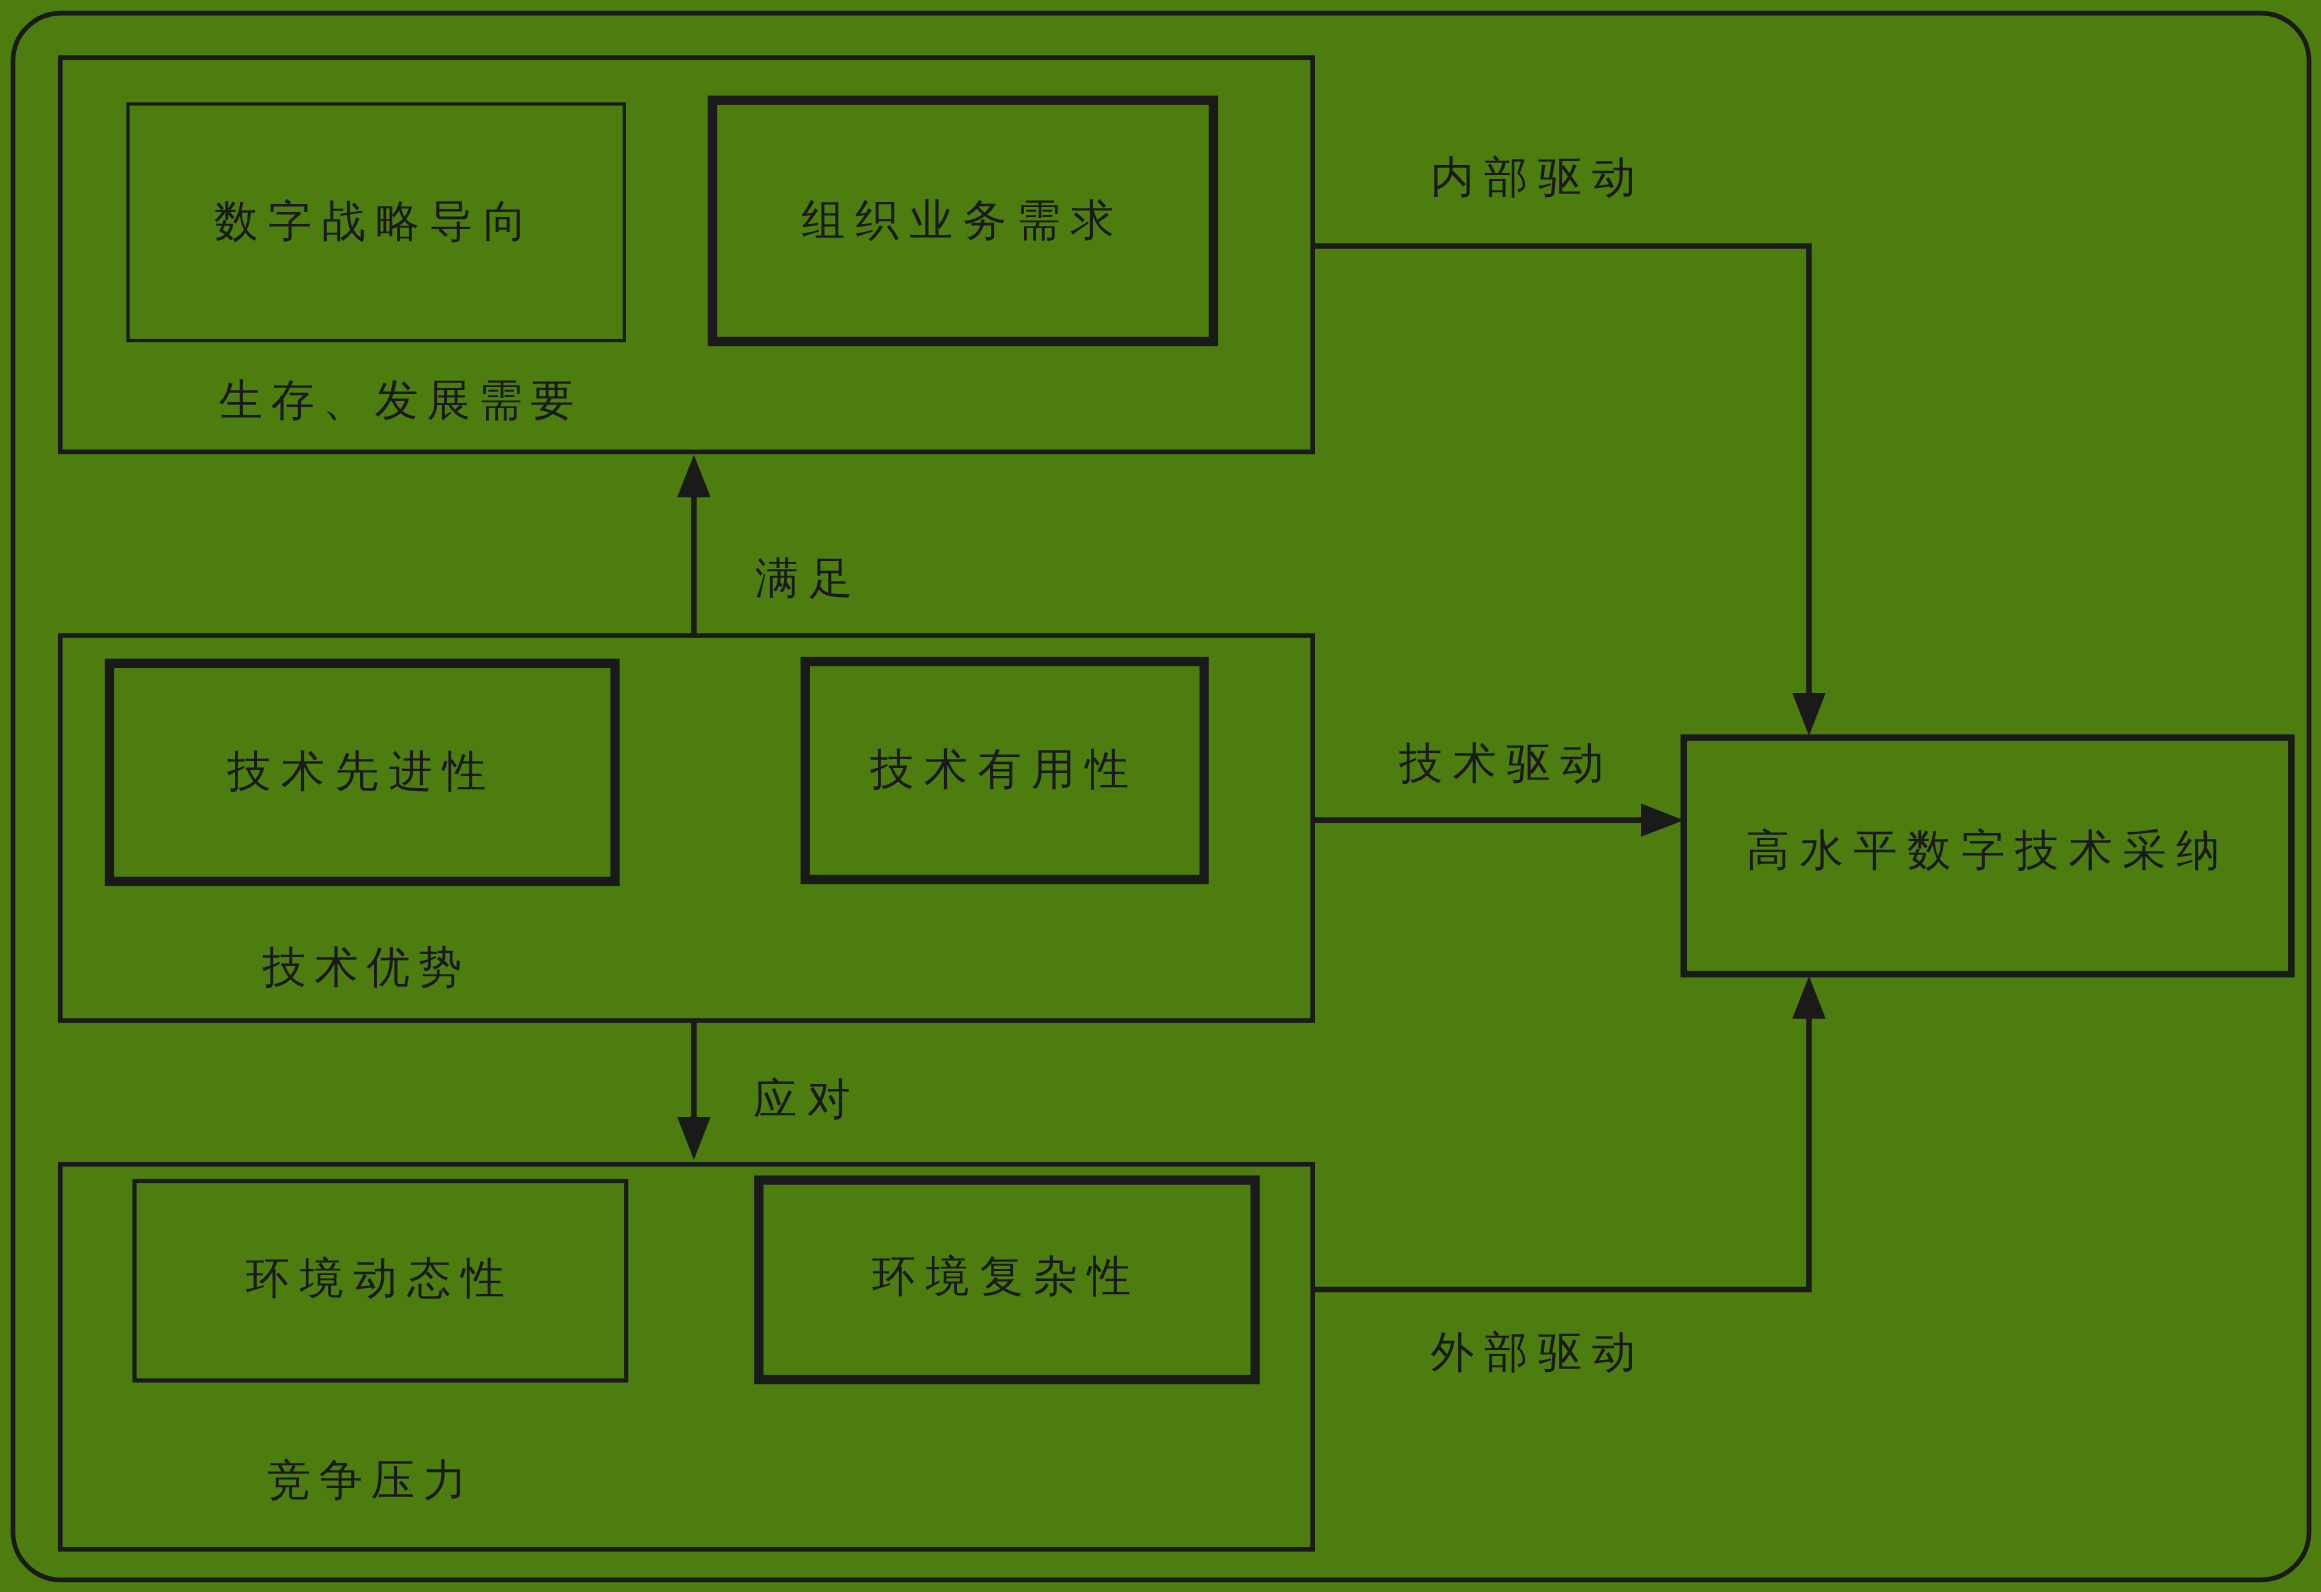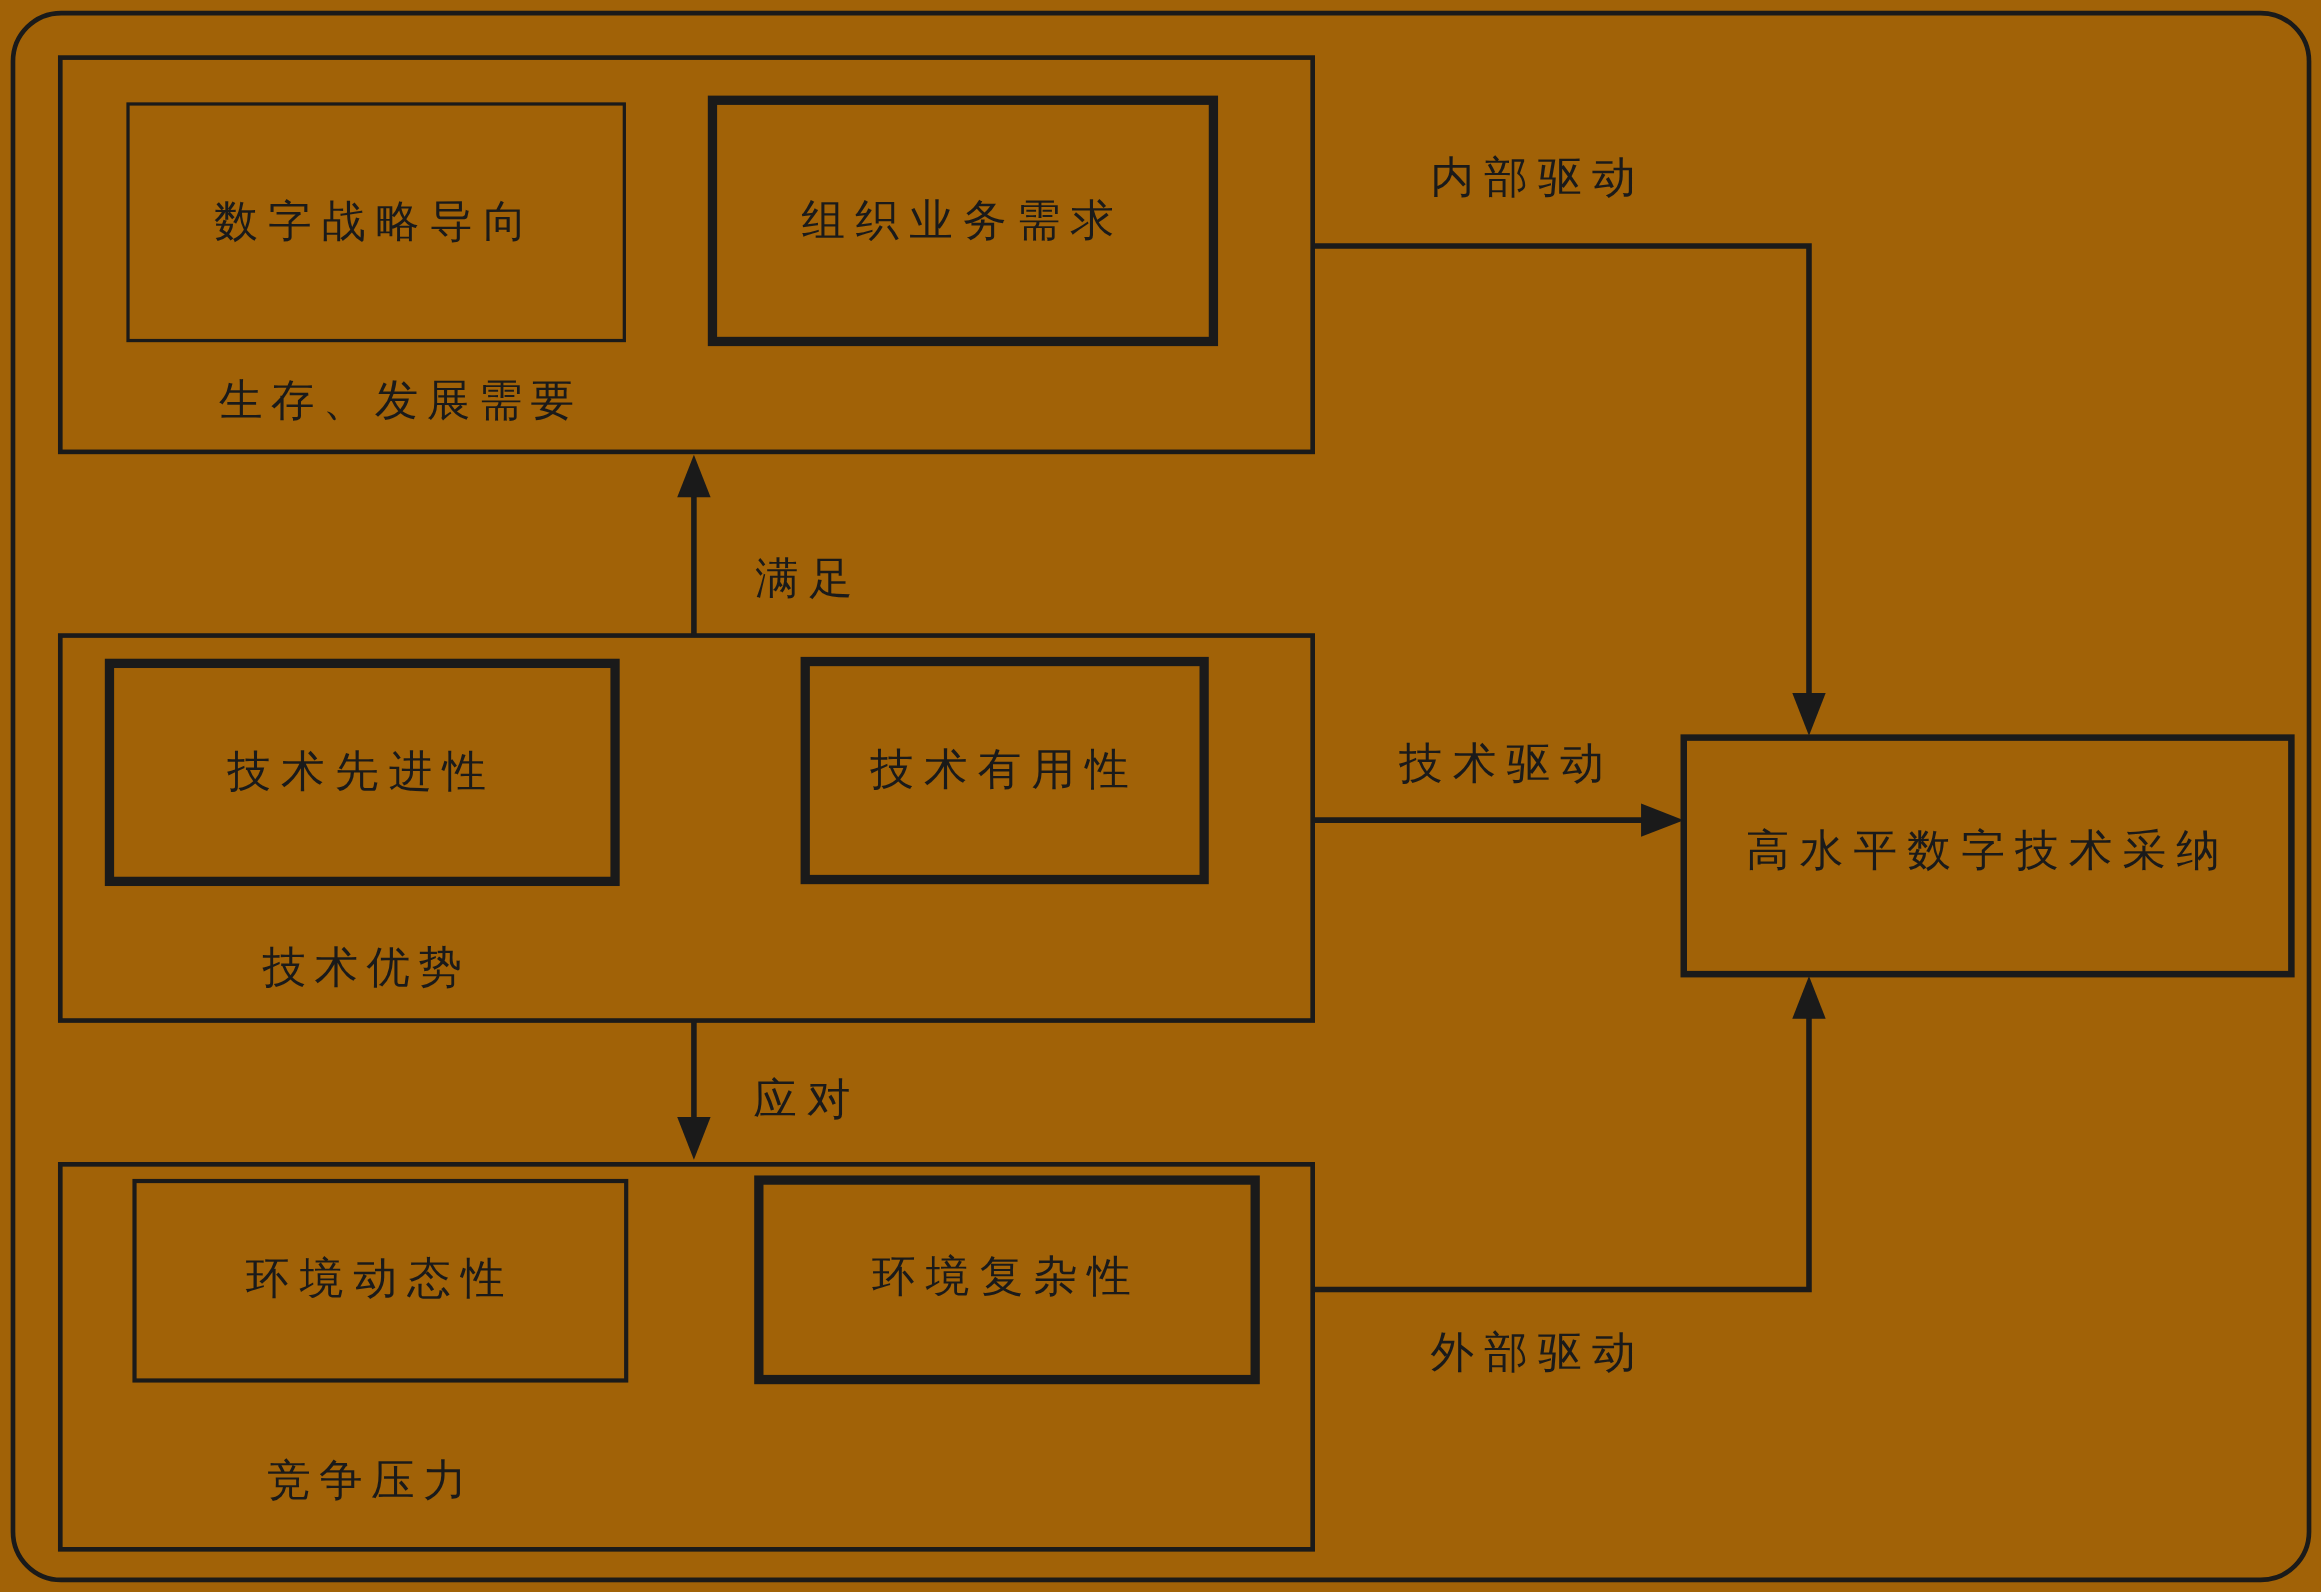--- a/index.html
+++ b/index.html
@@ -4,21 +4,21 @@
 <style>
   html, body {
     margin: 0;
     padding: 0;
     background: #ffffff;
   }
   #stage {
     position: relative;
     width: 2322px;
     height: 1593px;
-    background: #a16207;
+    background: #4d7c0f;
     overflow: hidden;
   }
   svg { display: block; }
   .t {
     font-family: "Liberation Serif", "DejaVu Serif", serif;
     font-size: 47px;
     fill: #1a1a1a;
     text-anchor: middle;
     dominant-baseline: middle;
     letter-spacing: 11px;

